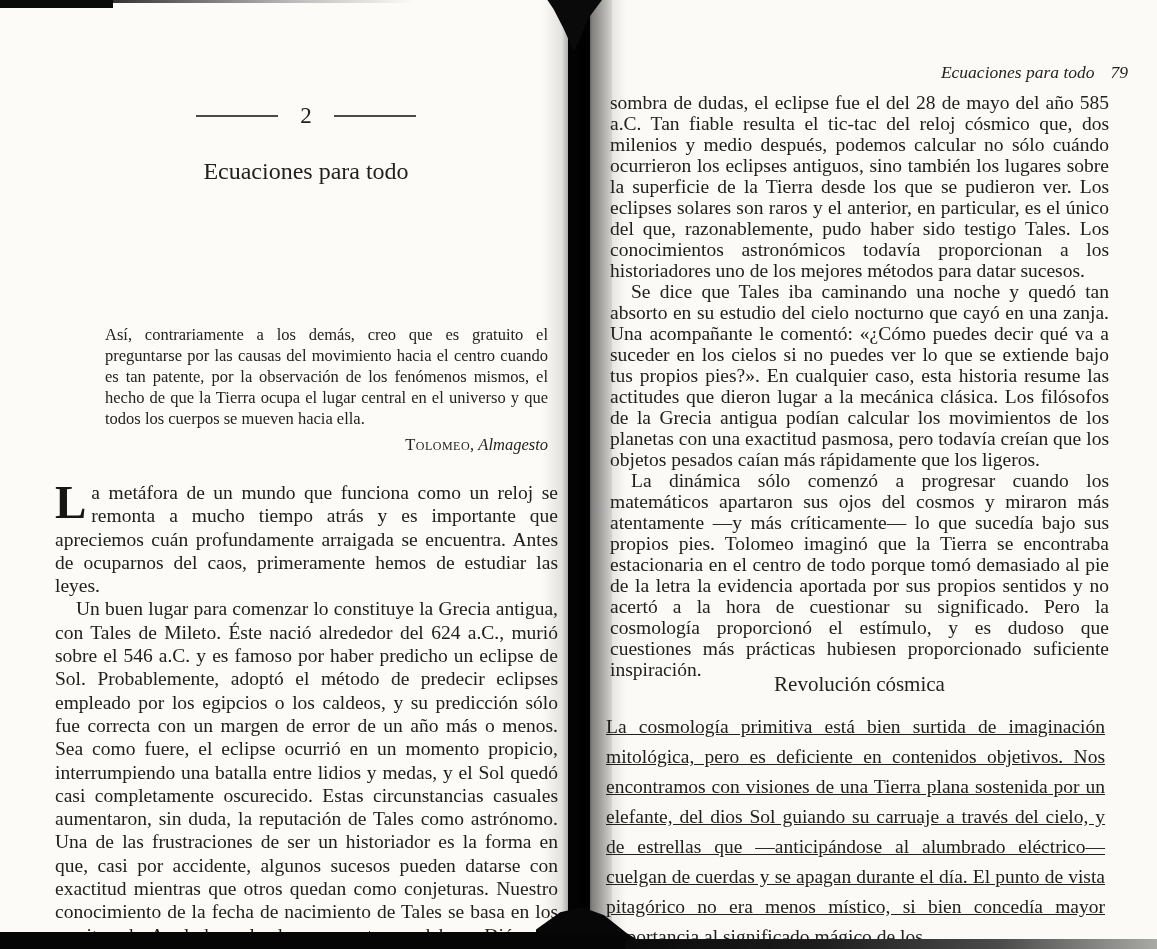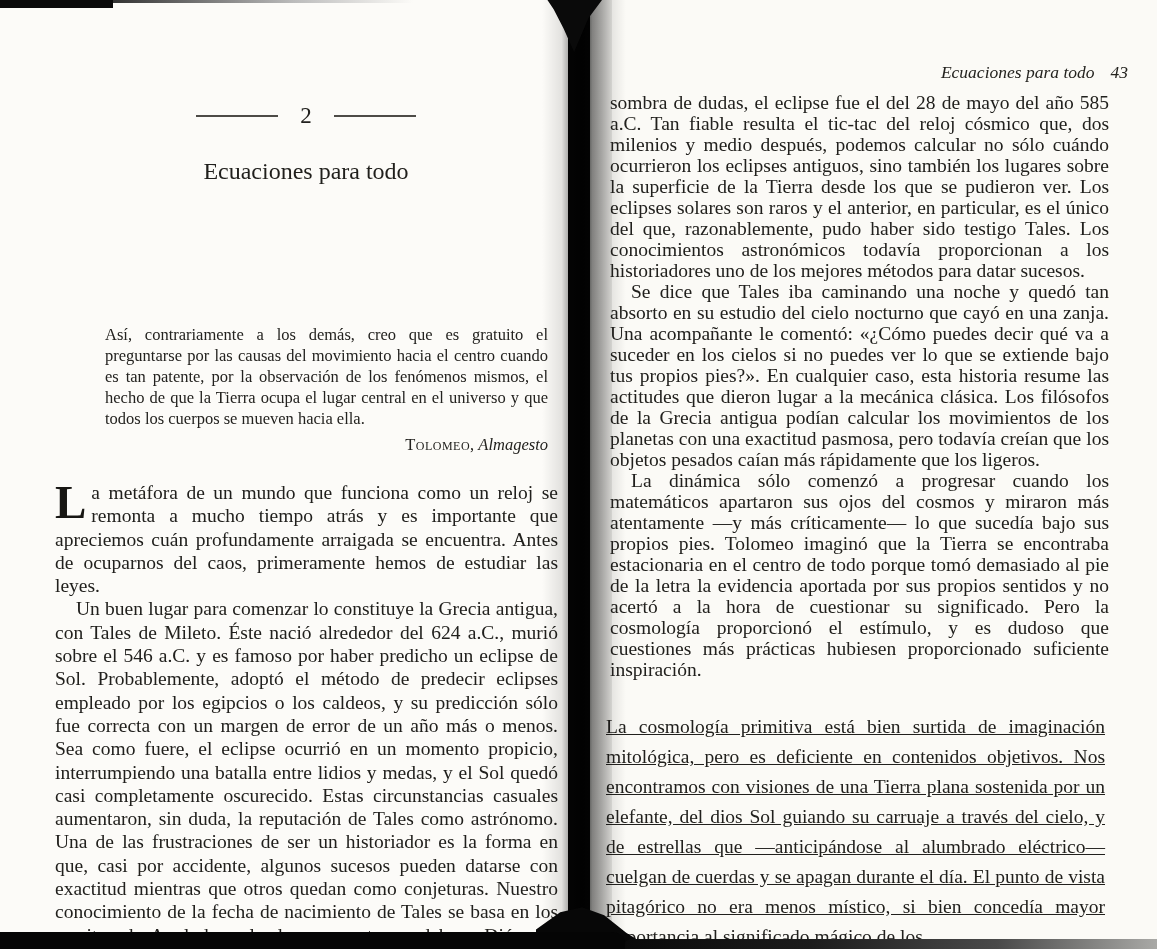--- a/index.html
+++ b/index.html
@@ -187,29 +187,30 @@
 
     <div class="body-text left-body">
       <p><span class="dropcap">L</span><span>a metáfora de un mundo que funciona como un reloj se remonta a mucho tiempo atrás y es importante que apreciemos cuán profundamente arraigada se encuentra. Antes de ocuparnos del caos, primeramente hemos de estudiar las leyes.</span></p>
       <p class="indent">Un buen lugar para comenzar lo constituye la Grecia antigua, con Tales de Mileto. Éste nació alrededor del 624 a.C., murió sobre el 546 a.C. y es famoso por haber predicho un eclipse de Sol. Probablemente, adoptó el método de predecir eclipses empleado por los egipcios o los caldeos, y su predicción sólo fue correcta con un margen de error de un año más o menos. Sea como fuere, el eclipse ocurrió en un momento propicio, interrumpiendo una batalla entre lidios y medas, y el Sol quedó casi completamente oscurecido. Estas circunstancias casuales aumentaron, sin duda, la reputación de Tales como astrónomo. Una de las frustraciones de ser un historiador es la forma en que, casi por accidente, algunos sucesos pueden datarse con exactitud mientras que otros quedan como conjeturas. Nuestro conocimiento de la fecha de nacimiento de Tales se basa en los escritos de Apolodoro; la de su muerte, se debe a Diógenes Laercio: ambas fechas son poco fiables. Pero sin ninguna</p>
     </div>
   </div>
 
   <div class="page-right">
 
     <div class="running-header">
-      <span>Ecuaciones para todo</span><span class="running-page-number">43</span>
+      <span>Ecuaciones para todo</span><span class="running-page-number">79</span>
     </div>
 
     <div class="body-text right-body">
       <p>sombra de dudas, el eclipse fue el del 28 de mayo del año 585 a.C. Tan fiable resulta el tic-tac del reloj cósmico que, dos milenios y medio después, podemos calcular no sólo cuándo ocurrieron los eclipses antiguos, sino también los lugares sobre la superficie de la Tierra desde los que se pudieron ver. Los eclipses solares son raros y el anterior, en particular, es el único del que, razonablemente, pudo haber sido testigo Tales. Los conocimientos astronómicos todavía proporcionan a los historiadores uno de los mejores métodos para datar sucesos.</p>
       <p class="indent">Se dice que Tales iba caminando una noche y quedó tan absorto en su estudio del cielo nocturno que cayó en una zanja. Una acompañante le comentó: «¿Cómo puedes decir qué va a suceder en los cielos si no puedes ver lo que se extiende bajo tus propios pies?». En cualquier caso, esta historia resume las actitudes que dieron lugar a la mecánica clásica. Los filósofos de la Grecia antigua podían calcular los movimientos de los planetas con una exactitud pasmosa, pero todavía creían que los objetos pesados caían más rápidamente que los ligeros.</p>
       <p class="indent">La dinámica sólo comenzó a progresar cuando los matemáticos apartaron sus ojos del cosmos y miraron más atentamente —y más críticamente— lo que sucedía bajo sus propios pies. Tolomeo imaginó que la Tierra se encontraba estacionaria en el centro de todo porque tomó demasiado al pie de la letra la evidencia aportada por sus propios sentidos y no acertó a la hora de cuestionar su significado. Pero la cosmología proporcionó el estímulo, y es dudoso que cuestiones más prácticas hubiesen proporcionado suficiente inspiración.</p>
     </div>
 
+    <h2 class="section-heading">Revolución cósmica</h2>
 
     <div class="body-text right-body-closing">
       <p>La cosmología primitiva está bien surtida de imaginación mitológica, pero es deficiente en contenidos objetivos. Nos encontramos con visiones de una Tierra plana sostenida por un elefante, del dios Sol guiando su carruaje a través del cielo, y de estrellas que —anticipándose al alumbrado eléctrico— cuelgan de cuerdas y se apagan durante el día. El punto de vista pitagórico no era menos místico, si bien concedía mayor importancia al significado mágico de los</p>
     </div>
   </div>
 
   <div class="gutter-shade"></div>
   <div class="gutter-top-wedge"></div>
   <div class="gutter-bottom-wedge"></div>
   <div class="edge-top-left"></div>

